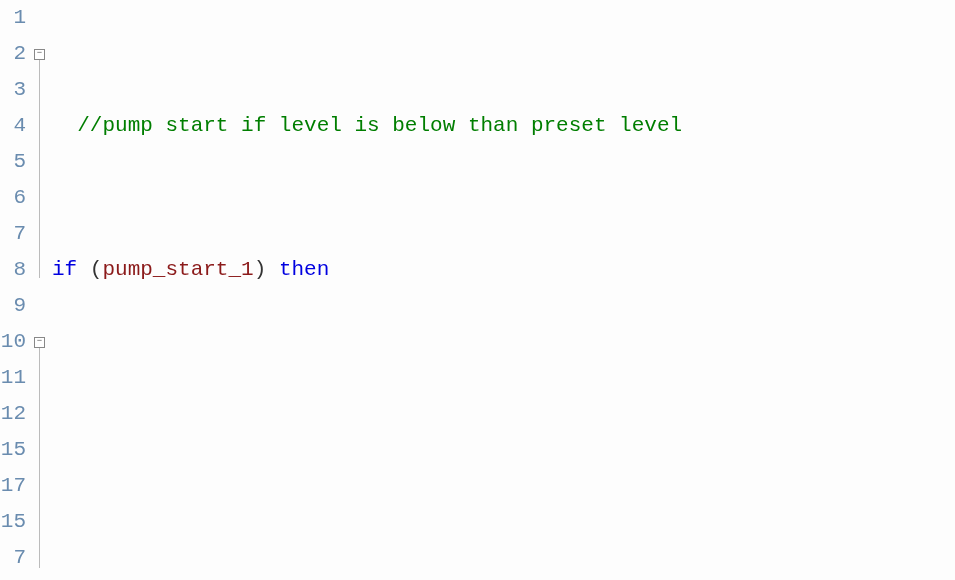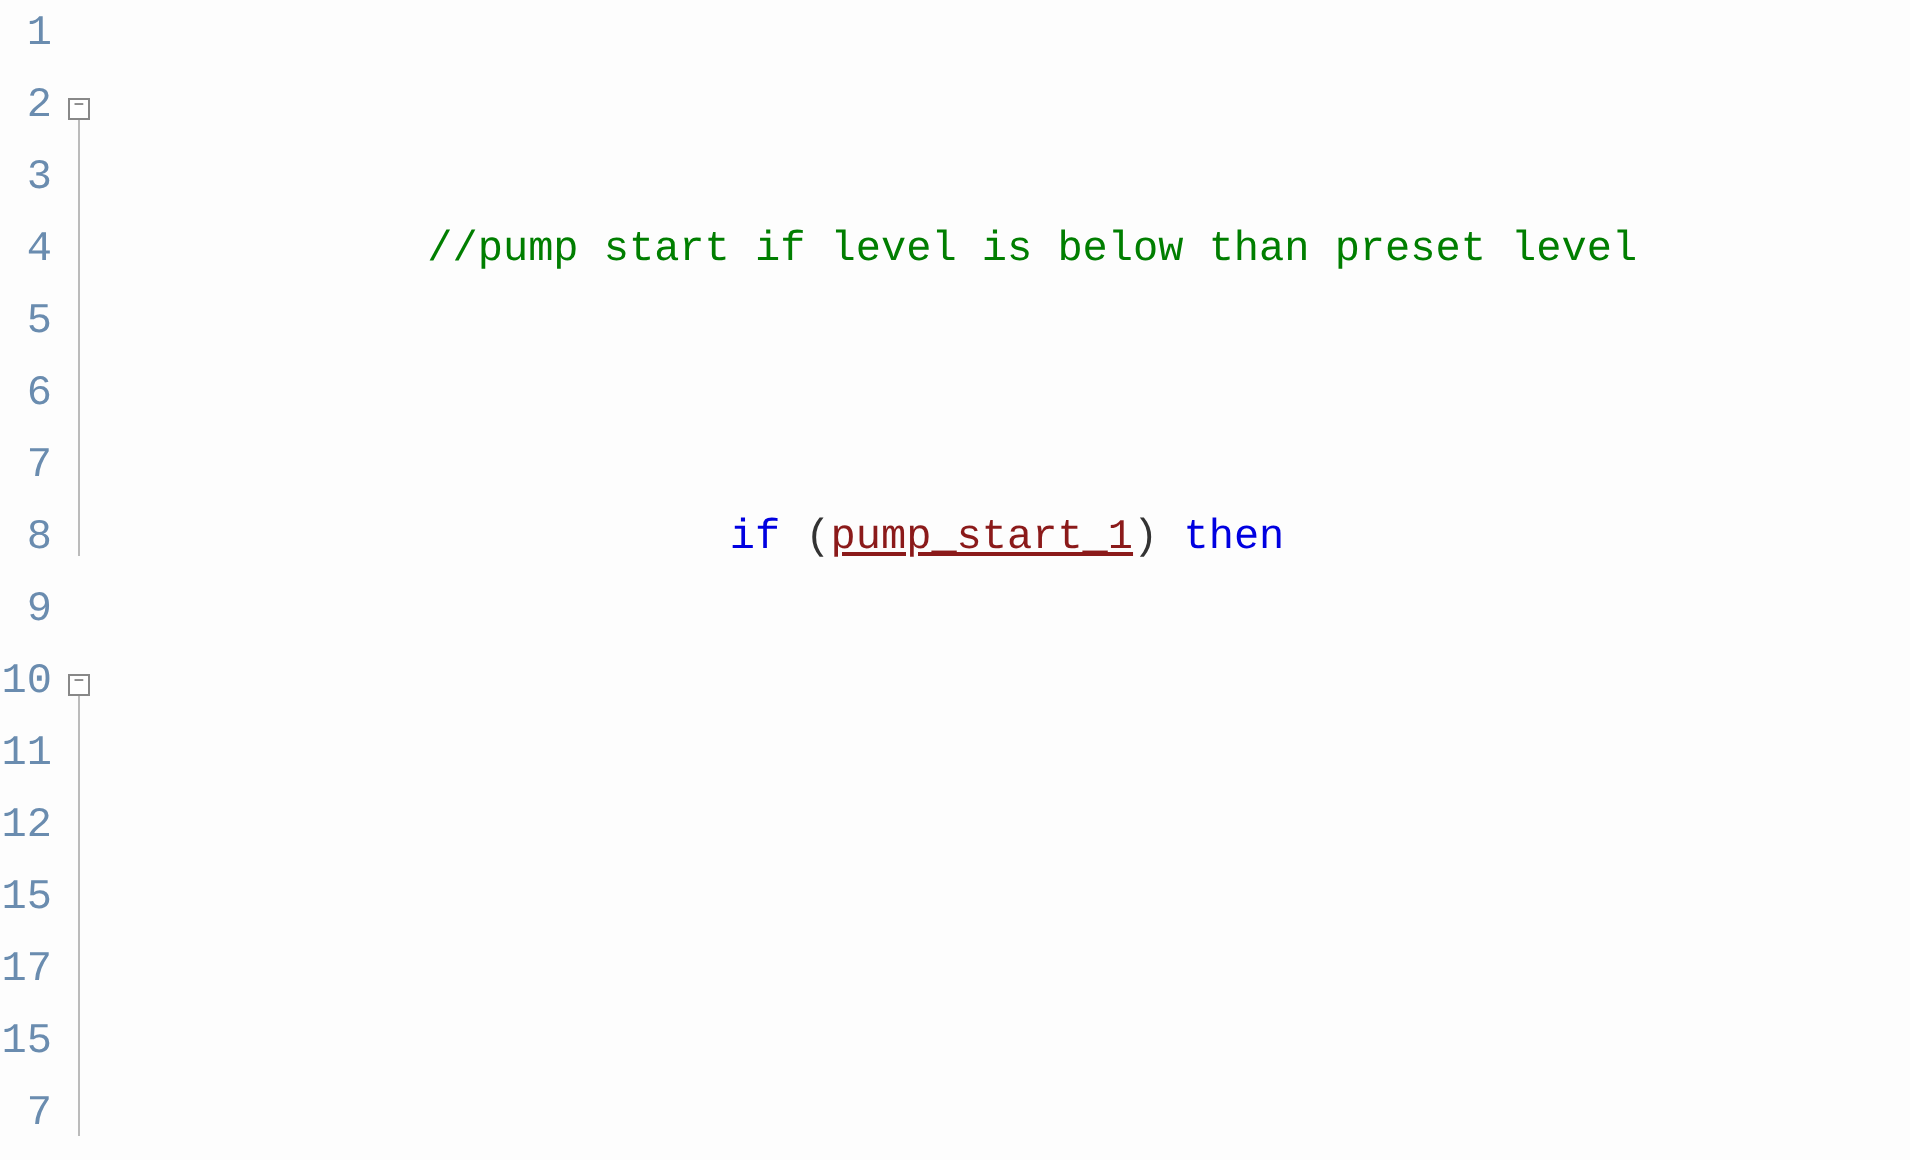--- a/index.html
+++ b/index.html
@@ -46,26 +46,25 @@
   .fold-box::before { content: "−"; position: relative; top: -1px; }
   .fold-line {
     position: absolute;
     left: 7px;
     width: 1px;
     background: #bbb;
   }
   .code {
     flex: 1;
     white-space: pre;
-    text-align: center;
   }
   .code .row { height: 36px; }
   .tk-comment { color: #007e00; }
   .tk-keyword { color: #0000e0; margin-top: 22px; }
-  .tk-ident { color: #8b1a1a; text-decoration: underline; }
+  .tk-ident { color: #8b1a1a; }
   .tk-punct { color: #333; }
   .tk-num { color: #333; }
 </style>
 </head>
 <body>
 
 <div class="editor">
 
   <div class="gutter">
     <div class="ln">1</div>

